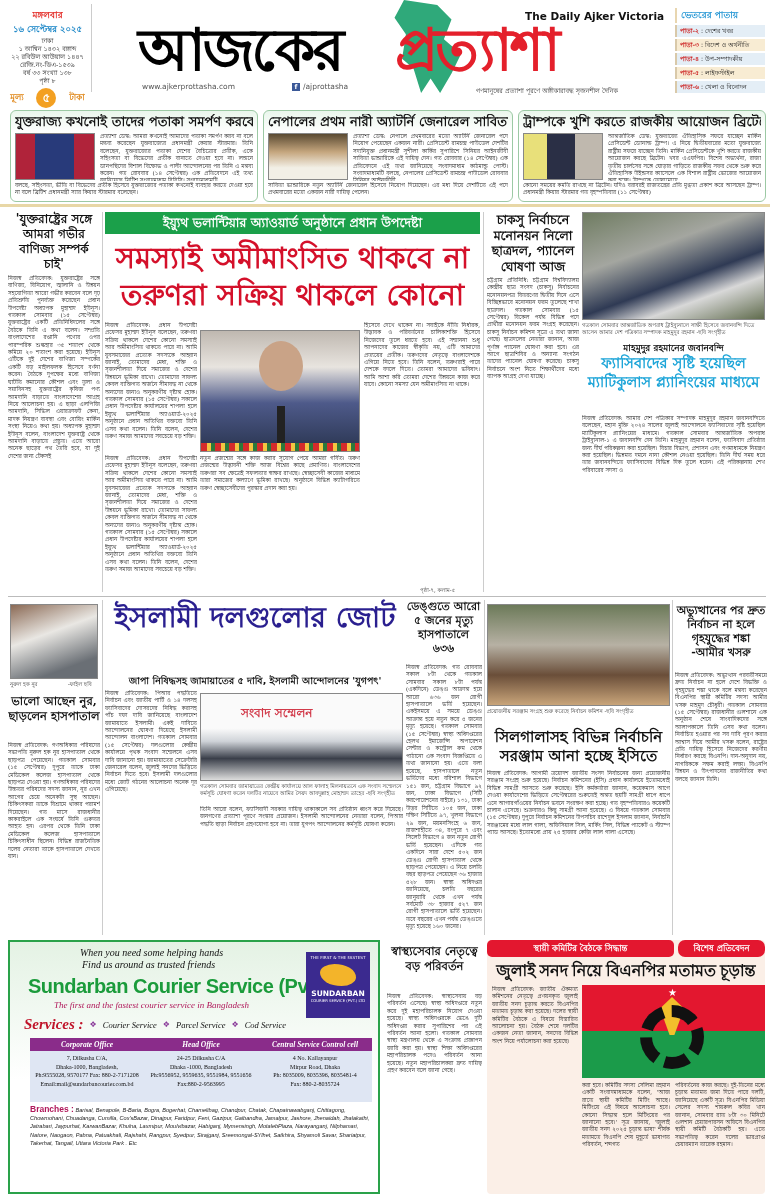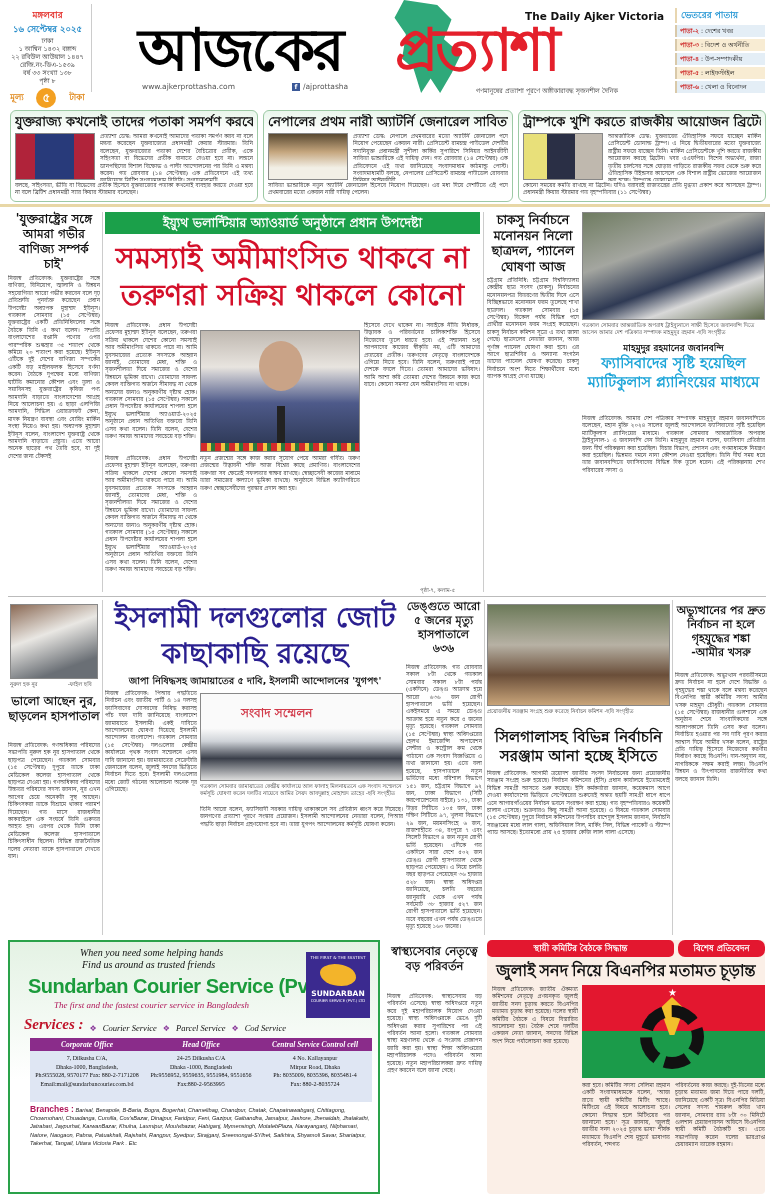--- a/index.html
+++ b/index.html
@@ -76,21 +76,21 @@
   .ad { left: 8px; top: 940px; width: 372px; height: 254px; border: 2px solid #2aa24a; background: linear-gradient(#e4f2e4, #ffffff 55%); }
   .ad-tag1 { left: 70px; top: 5px; font-family: "Liberation Serif", serif; font-style: italic; font-size: 10px; }
   .ad-tag2 { left: 72px; top: 17px; font-family: "Liberation Serif", serif; font-style: italic; font-size: 10px; }
   .ad-name { left: 18px; top: 33px; font-family: "Liberation Sans", sans-serif; font-weight: bold; font-size: 20px; color: #1b9b3b; letter-spacing: -0.5px; }
   .ad-motto { left: 44px; top: 58px; font-family: "Liberation Serif", serif; font-style: italic; font-size: 9px; color: #b0185a; }
   .ad-logo { left: 296px; top: 10px; width: 64px; height: 66px; background: #3b2a8f; color: #fff; text-align: center; }
   .ad-logo .t1 { font-size: 4.2px; padding-top: 3px; }
   .ad-logo .tiger { width: 36px; height: 22px; margin: 4px auto 3px; background: #f3b42a; border-radius: 40% 60% 40% 60%; }
   .ad-logo .t2 { font-size: 7.5px; font-weight: bold; }
   .ad-logo .t3 { font-size: 3.8px; }
-  .ad-services { left: 14px; top: 74px; display: flex; align-items: flex-end; gap: 6px; }
+  .ad-services { left: 14px; top: 74px; display: flex; align-items: center; gap: 6px; }
   .ad-services .lbl { font-family: "Liberation Serif", serif; font-style: italic; font-weight: bold; font-size: 15px; color: #c0142a; }
   .ad-services .svc { font-family: "Liberation Serif", serif; font-style: italic; font-size: 8.5px; }
   .ad-services .diamond { color: #8a3a9a; font-size: 8px; }
   .ad-offices { left: 20px; top: 96px; width: 342px; height: 64px; background: #dfe6f3; }
   .ad-office-head { display: flex; background: #8a2c8a; color: #fff; height: 13px; font-family: "Liberation Serif", serif; font-style: italic; font-weight: bold; font-size: 7.5px; line-height: 13px; }
   .ad-office-head div, .ad-office-body > div { flex: 1; text-align: center; }
   .ad-office-body { display: flex; font-family: "Liberation Serif", serif; font-size: 6px; line-height: 8.6px; padding-top: 3px; }
   .ad-branches { left: 20px; top: 163px; width: 344px; font-family: "Liberation Sans", sans-serif; font-style: italic; font-size: 5.6px; line-height: 8.2px; color: #222; }
   .ad-branches .lbl { color: #b0185a; font-weight: bold; font-style: normal; font-size: 8.5px; }
   .ad-foot { left: 0; bottom: 0; width: 368px; height: 16px; background: #1c70b5; color: #fff; font-family: "Liberation Sans", sans-serif; font-size: 7.2px; line-height: 16px; text-align: center; }
@@ -199,21 +199,20 @@
 
 <div class="abs nur-photo photo"></div>
 <div class="abs caption" style="left:10px;top:681px;">নুরুল হক নুর</div>
 <div class="abs caption" style="left:68px;top:681px;">-ফাইল ছবি</div>
 <div class="abs nur-head">ভালো আছেন নুর, ছাড়লেন হাসপাতাল</div>
 <div class="abs body-text" style="left:8px;top:742px;width:92px;height:190px;">নিজস্ব প্রতিবেদক: গণঅধিকার পরিষদের সভাপতি নুরুল হক নুর হাসপাতাল থেকে ছাড়পত্র পেয়েছেন। গতকাল সোমবার (১৫ সেপ্টেম্বর) দুপুরে তাকে ঢাকা মেডিকেল কলেজ হাসপাতাল থেকে ছাড়পত্র দেওয়া হয়। গণঅধিকার পরিষদের উচ্চতর পরিষদের সদস্য জানান, নুর এখন আগের চেয়ে অনেকটা সুস্থ আছেন। চিকিৎসকরা তাকে বিশ্রামে থাকার পরামর্শ দিয়েছেন। গত মাসে রাজধানীর কাকরাইলে এক সংঘর্ষে তিনি গুরুতর আহত হন। এরপর থেকে তিনি ঢাকা মেডিকেল কলেজ হাসপাতালে চিকিৎসাধীন ছিলেন। বিভিন্ন রাজনৈতিক দলের নেতারা তাকে হাসপাতালে দেখতে যান।</div>
 <div class="abs vsep" style="left:102px;top:600px;height:335px;"></div>
 
 <div class="abs islami-head" style="width:300px;">
   <div>ইসলামী দলগুলোর জোট</div>
-  <div>কাছাকাছি রয়েছে</div>
 </div>
 <div class="abs islami-sub" style="width:300px;">জাপা নিষিদ্ধসহ জামায়াতের ৫ দাবি, ইসলামী আন্দোলনের 'যুগপৎ'</div>
 <div class="abs body-text" style="left:105px;top:690px;width:92px;height:242px;">নিজস্ব প্রতিবেদক: পিআর পদ্ধতিতে নির্বাচন এবং জাতীয় পার্টি ও ১৪ দলসহ ফ্যাসিবাদের দোসরদের নিষিদ্ধ করাসহ পাঁচ দফা দাবি জানিয়েছে বাংলাদেশ জামায়াতে ইসলামী। একই দাবিতে আন্দোলনের ঘোষণা দিয়েছে ইসলামী আন্দোলন বাংলাদেশ। গতকাল সোমবার (১৫ সেপ্টেম্বর) দলগুলোর কেন্দ্রীয় কার্যালয়ে পৃথক সংবাদ সম্মেলনে এসব দাবি জানানো হয়। জামায়াতের সেক্রেটারি জেনারেল বলেন, জুলাই সনদের ভিত্তিতে নির্বাচন দিতে হবে। ইসলামী দলগুলোর মধ্যে জোট গঠনের আলোচনা অনেক দূর এগিয়েছে।</div>
 <div class="abs press-photo photo">
   <div class="banner">সংবাদ সম্মেলন</div>
 </div>
 <div class="abs caption" style="left:200px;top:783px;width:203px;">গতকাল সোমবার জামায়াতের কেন্দ্রীয় কার্যালয়ে আল ফালাহ মিলনায়তনে এক সংবাদ সম্মেলনে কর্মসূচি ঘোষণা করেন দলটির নায়েবে আমির সৈয়দ আবদুল্লাহ মোহাম্মদ তাহের -ছবি সংগৃহীত</div>
 <div class="abs body-text" style="left:200px;top:806px;width:203px;height:126px;">তিনি আরো বলেন, ফ্যাসিবাদী সরকার দায়িত্ব থাকাকালে সব প্রতিষ্ঠান ধ্বংস করে দিয়েছে। জনগণের প্রত্যাশা পূরণে সংস্কার প্রয়োজন। ইসলামী আন্দোলনের নেতারা বলেন, পিআর পদ্ধতি ছাড়া নির্বাচন গ্রহণযোগ্য হবে না। তারা যুগপৎ আন্দোলনের কর্মসূচি ঘোষণা করেন।</div>
 
 <div class="abs dengue-head">ডেঙ্গুতে আরো ৫ জনের মৃত্যু হাসপাতালে ৬৩৬</div>

